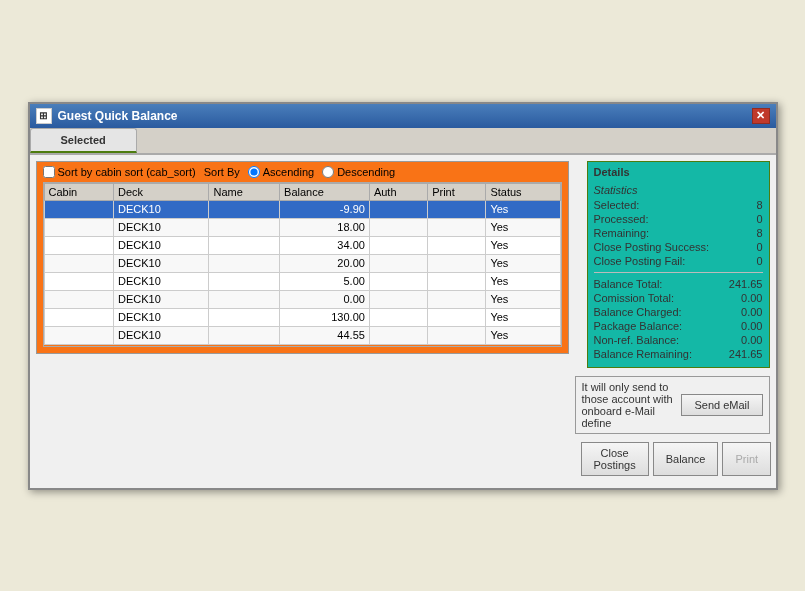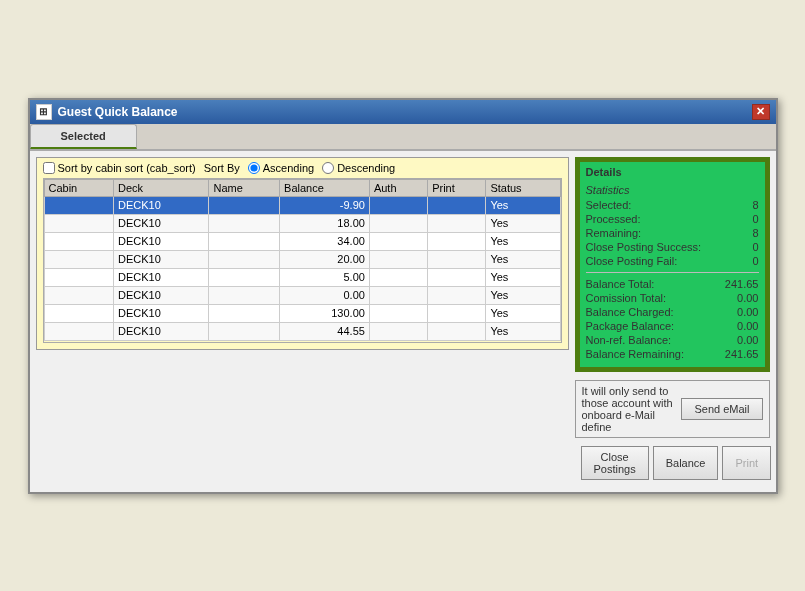--- a/index.html
+++ b/index.html
@@ -87,21 +87,21 @@
     }
     .left-panel {
       flex: 1;
       display: flex;
       flex-direction: column;
       gap: 4px;
     }
     .group-box {
       border: 1px solid #999;
       padding: 4px 6px 6px 6px;
-      background: #fef9c3;
+      background: #f97316;
     }
     .filter-row {
       display: flex;
       align-items: center;
       gap: 8px;
       margin-bottom: 4px;
       font-size: 11px;
     }
     .checkbox-label {
       display: flex;
@@ -154,24 +154,25 @@
       height: 165px;
       overflow-y: auto;
     }
     .right-panel {
       width: 195px;
       display: flex;
       flex-direction: column;
       gap: 4px;
     }
     .details-box {
-      border: 5px solid #4d7c0f;
+      border: 1px solid #4d7c0f;
       padding: 4px 6px 6px 6px;
-      background: #22c55e;
+      background: #14b8a6;
       flex: 1;
+      margin-left: 12px;
     }
     .details-title {
       font-size: 11px;
       font-weight: bold;
       margin-bottom: 6px;
       color: #333;
     }
     .stats-section-title {
       font-size: 11px;
       color: #333;

